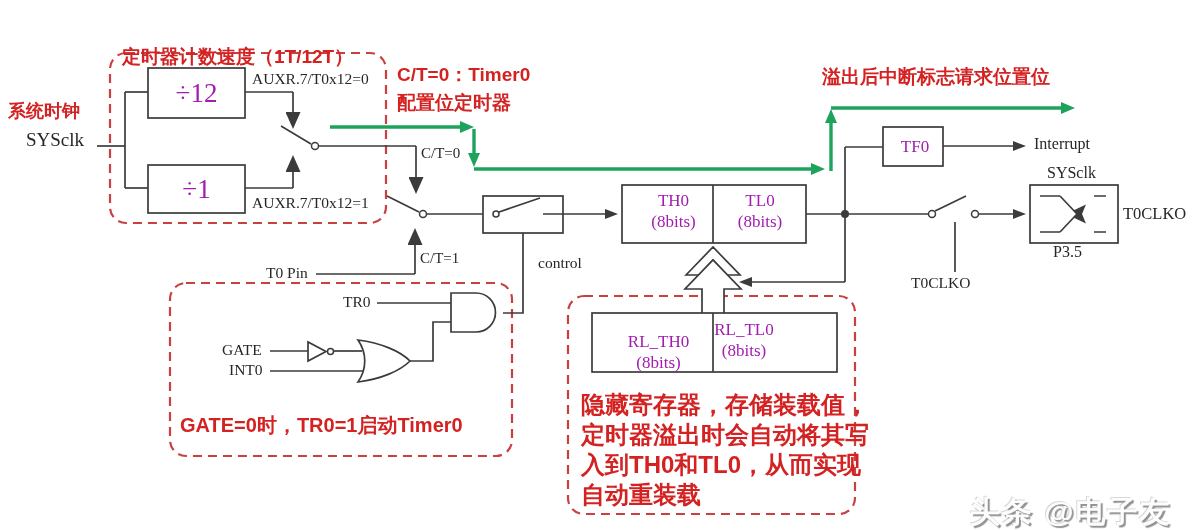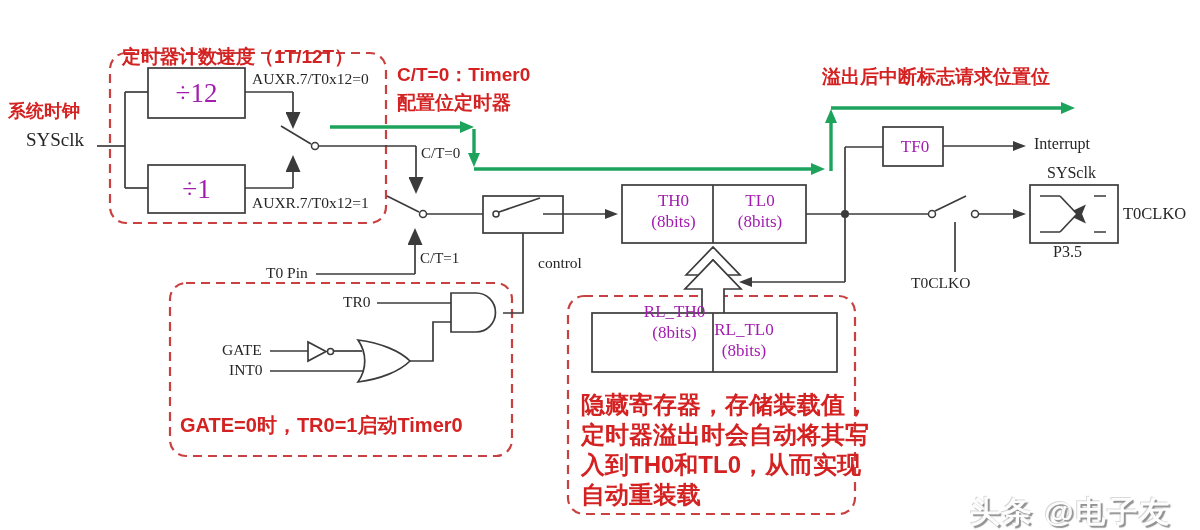--- a/index.html
+++ b/index.html
@@ -159,21 +159,21 @@
   <div class="lbl red" style="left:180px;top:412px;font-size:20px;">GATE=0时，TR0=1启动Timer0</div>
 
   <div class="cell" style="left:622px;top:190px;width:91px;margin-left:6px;">
     <span class="nm">TH0</span>
     <span class="bits">(8bits)</span>
   </div>
   <div class="cell" style="left:713px;top:190px;width:94px;">
     <span class="nm">TL0</span>
     <span class="bits">(8bits)</span>
   </div>
-  <div class="cell" style="left:592px;top:301px;width:133px;padding-left:16px;">
+  <div class="cell" style="left:592px;top:331px;width:133px;">
     <span class="nm">RL_TH0</span>
     <span class="bits">(8bits)</span>
   </div>
   <div class="cell" style="left:674px;top:319px;width:140px;">
     <span class="nm">RL_TL0</span>
     <span class="bits">(8bits)</span>
   </div>
 
   <div class="lbl red reload-note" style="left:581px;top:390px;">
     <span>隐藏寄存器，存储装载值，</span>

